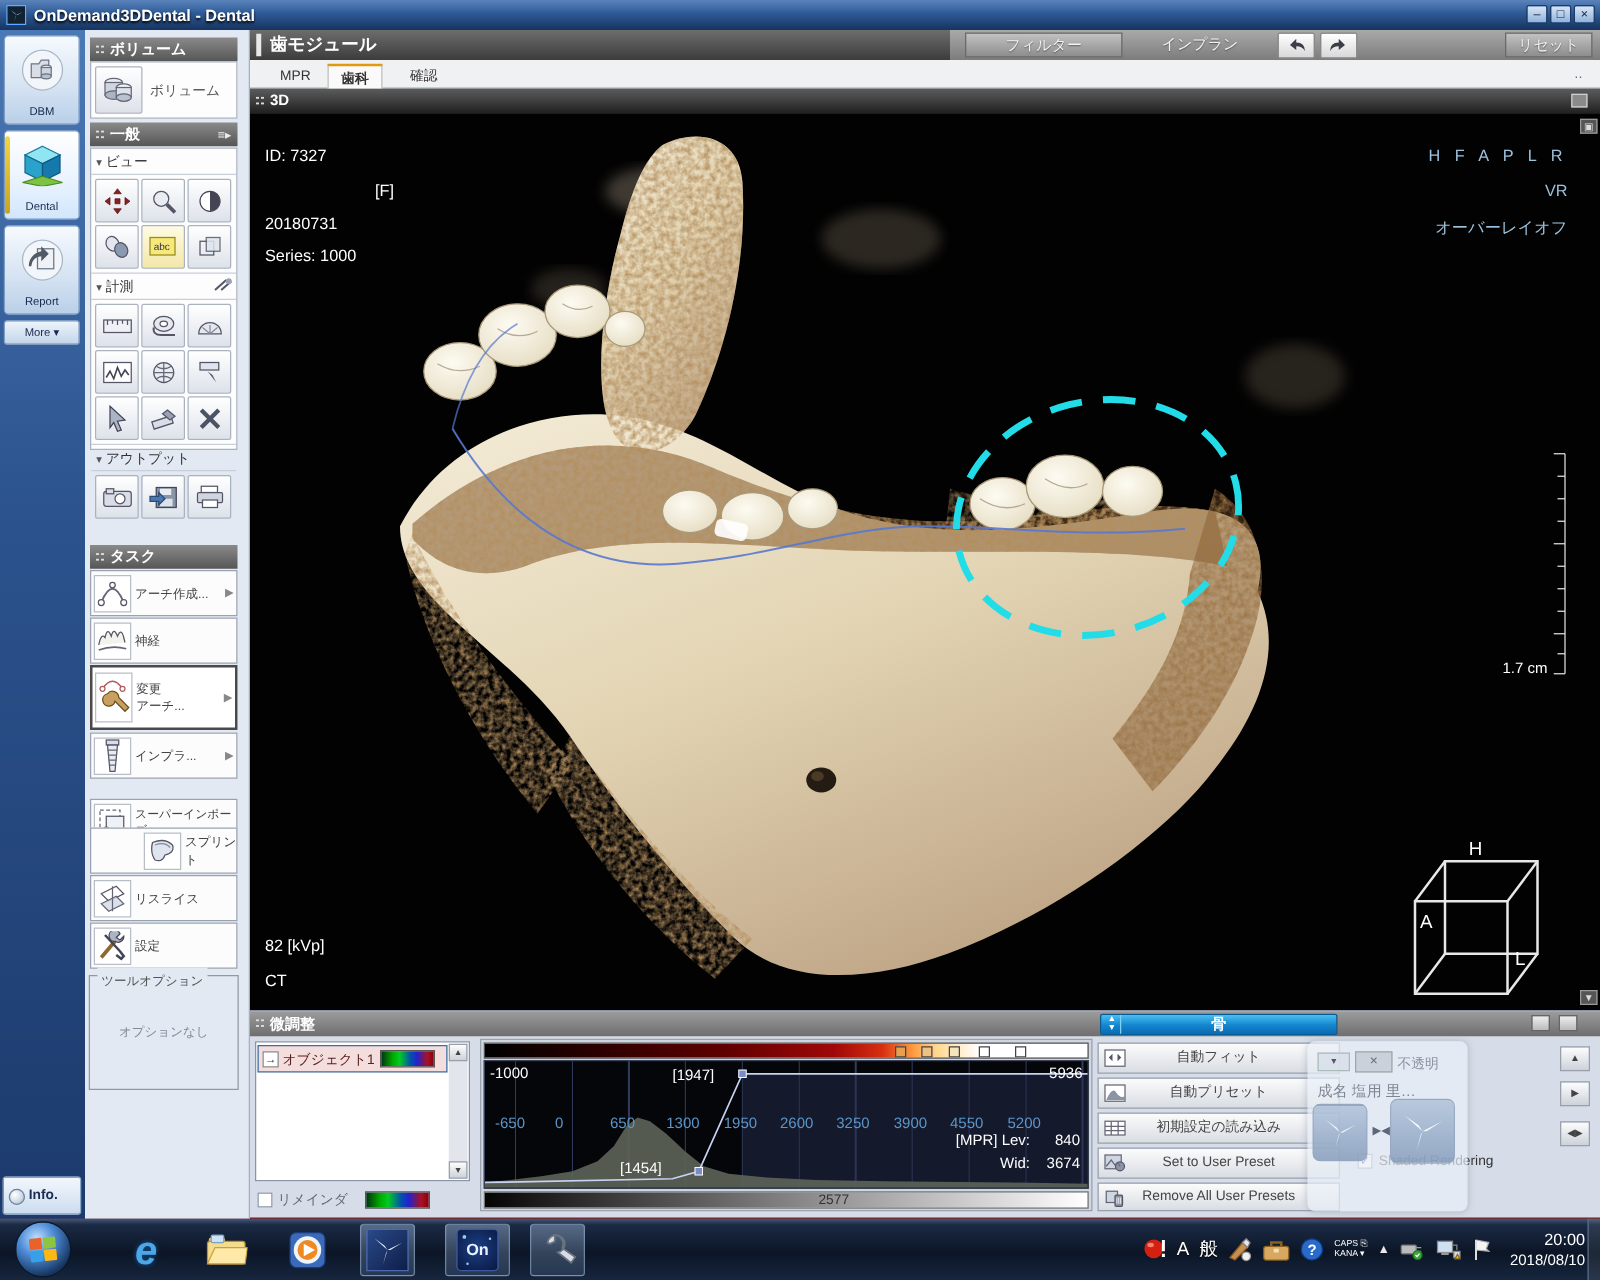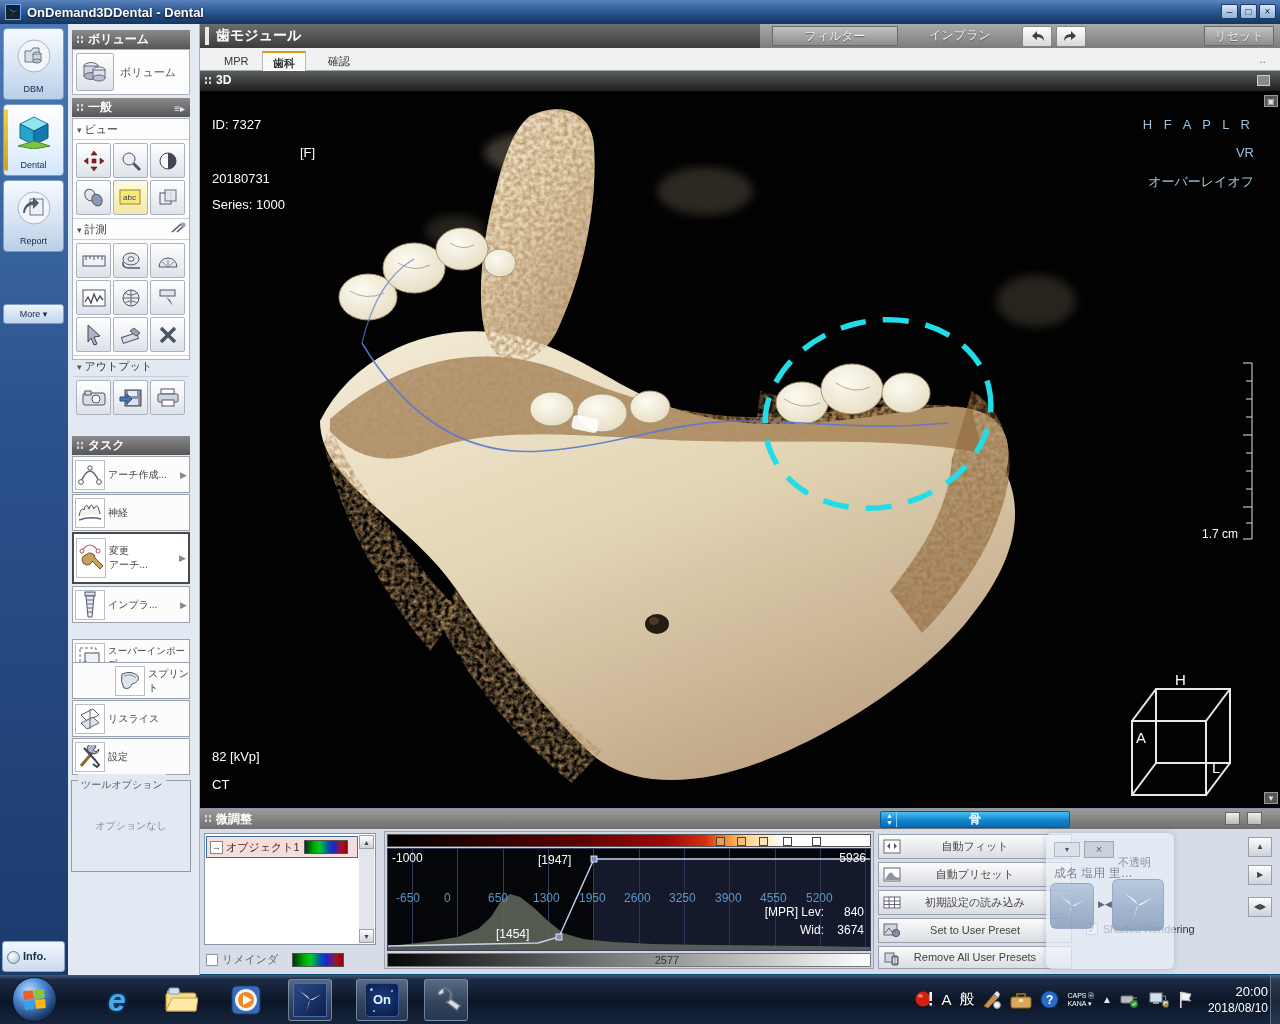--- a/index.html
+++ b/index.html
@@ -1,18 +1,18 @@
 <!DOCTYPE html>
 <html><head>
 <meta charset="utf-8">
 <style>
   * { margin:0; padding:0; box-sizing:border-box; }
   html,body { width:1280px; height:1024px; overflow:hidden; }
   body { font-family:"Liberation Sans","DejaVu Sans",sans-serif; }
-  #screen { position:relative; width:1280px; height:1024px; background:#0c4a6e; overflow:hidden; }
+  #screen { position:relative; width:1280px; height:1024px; background:#7f1d1d; overflow:hidden; }
   .abs { position:absolute; }
 
   
   .titlebar { left:0; top:0; width:1280px; height:24px;
     background:linear-gradient(180deg,#5a83bc 0%,#2d5a96 45%,#16345f 100%);
     color:#fff; display:flex; align-items:center; }
   .titlebar .appico { width:16px; height:16px; margin:0 6px 0 5px; background:#123; border:1px solid #6af;
     display:flex; align-items:center; justify-content:center; }
   .titlebar .ttl { font-size:13px; font-weight:bold; text-shadow:0 1px 2px #000; }
   .winbtns { position:absolute; right:4px; top:4px; display:flex; gap:2px; }
@@ -25,21 +25,21 @@
   .side-tile { position:absolute; left:3px; width:61px; height:72px; border-radius:4px;
     background:linear-gradient(180deg,#f6fafe 0%,#d4e2f2 60%,#b9cfe8 100%);
     border:1px solid #7d9cc2; text-align:center; }
   .side-tile.active { background:linear-gradient(180deg,#ffffff 0%,#e8f2fe 60%,#d2e6fb 100%); }
   .side-tile.active::before { content:""; position:absolute; left:0; top:4px; bottom:4px; width:4px;
     background:linear-gradient(180deg,#f4d341,#caa320); border-radius:2px; }
   .side-tile .lbl { position:absolute; bottom:5px; width:100%; font-size:9px; color:#16294d; }
   .side-tile svg { margin-top:10px; }
   .more-tile { position:absolute; left:3px; top:232px; width:61px; height:20px; border-radius:3px;
     background:linear-gradient(180deg,#eef4fb,#c3d5ea); border:1px solid #7d9cc2;
-    font-size:9px; color:#16294d; text-align:center; line-height:18px;margin-top:48px; }
+    font-size:9px; color:#16294d; text-align:center; line-height:18px; }
   .info-tile { position:absolute; left:2px; top:917px; width:63px; height:31px; border-radius:3px;
     background:linear-gradient(180deg,#f2f7fd,#ccdcee); border:1px solid #8aa6c8;
     font-size:11px; font-weight:bold; color:#1a2c50; line-height:29px; text-align:left; padding-left:20px; }
   .info-tile .dot { position:absolute; left:4px; top:9px; width:13px; height:13px; border-radius:50%;
     background:radial-gradient(circle at 35% 35%,#fff,#cfd8e4 60%,#8fa0b4); border:1px solid #69809c; }
 
   
   .toolpanel { left:68px; top:24px; width:132px; height:951px; background:#e3e9f3; border-right:1px solid #9fb0c8; }
   .g-header { position:absolute; left:4px; width:118px; height:19px;
     background:linear-gradient(180deg,#8a8a8a,#565656); color:#fff; font-size:12px; font-weight:bold;
@@ -132,21 +132,21 @@
   .shaded { position:absolute; left:886px; top:114px; display:flex; gap:5px; align-items:center; font-size:11px; color:#333; }
   .rcol-btn { position:absolute; left:1048px; width:24px; height:20px; background:linear-gradient(#fdfdfd,#cdd2da);
     border:1px solid #98a0ac; font-size:8px; text-align:center; line-height:18px; color:#444; }
 
   .ghost { position:absolute; left:846px; top:24px; width:128px; height:136px; border-radius:6px;
     background:rgba(233,238,246,0.72); box-shadow:0 0 6px rgba(120,130,150,.4); }
   .ghost .gx { position:absolute; left:38px; top:8px; width:30px; height:17px; background:rgba(200,206,216,.9);
     border:1px solid #9aa; text-align:center; font-size:11px; color:#667; line-height:15px; }
   .ghost .gv { position:absolute; left:8px; top:9px; width:26px; height:15px; background:rgba(215,222,232,.8);
     border:1px solid #abb; font-size:7px; color:#556; text-align:center; line-height:14px; }
-  .ghost .gt1 { position:absolute; left:72px; top:22px; font-size:11px; color:rgba(90,100,115,.65); }
+  .ghost .gt1 { position:absolute; left:72px; top:10px; font-size:11px; color:rgba(90,100,115,.65); }
   .ghost .gt2 { position:absolute; left:8px; top:32px; font-size:12px; color:rgba(80,90,105,.7); white-space:nowrap; }
   .ghost .tile { position:absolute; top:50px; width:44px; height:46px; border-radius:6px;
     background:linear-gradient(180deg,rgba(170,190,215,.75),rgba(120,145,180,.75)); border:1px solid rgba(150,165,190,.8);
     display:flex; align-items:center; justify-content:center; }
   .ghost .garr { position:absolute; left:52px; top:66px; font-size:9px; color:rgba(60,70,90,.8); }
 
   
   .taskbar { left:0; top:975px; width:1280px; height:49px;
     background:linear-gradient(180deg,#44587a 0%,#1b2a44 10%,#0b1526 55%,#17263e 100%); }
   .orb { position:absolute; left:12px; top:2px; width:45px; height:45px; border-radius:50%;

